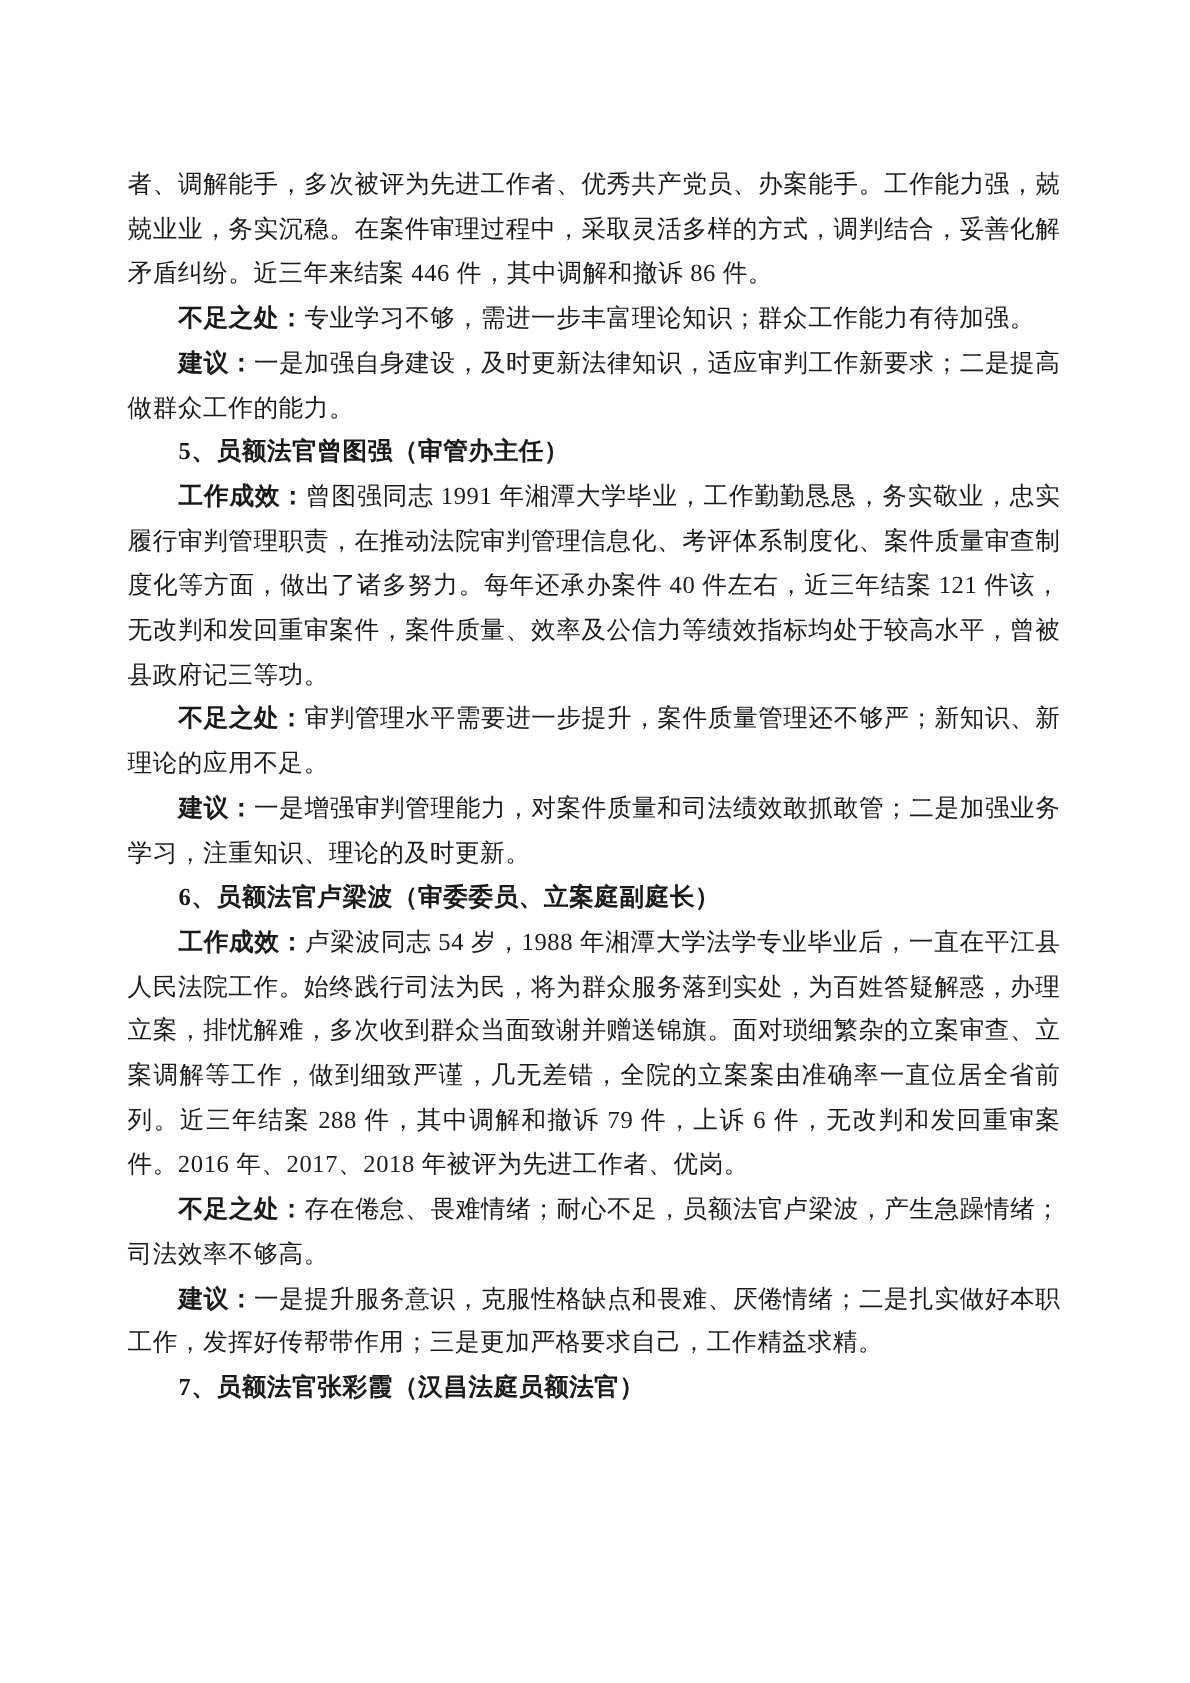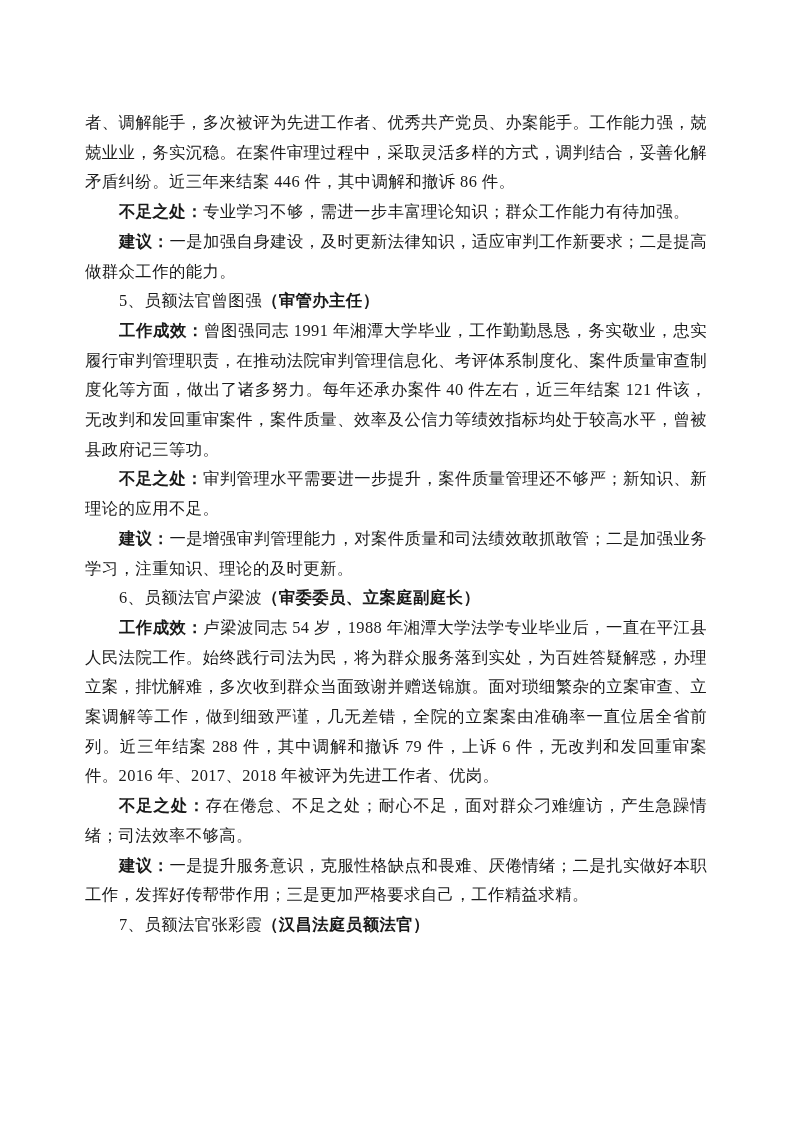--- a/index.html
+++ b/index.html
@@ -31,21 +31,21 @@
     letter-spacing: 0.4px;
     word-break: break-all;
   }
   .para.indent {
     text-indent: 34px;
   }
   .label {
     font-weight: bold;
   }
   .heading .label {
-    font-weight: normal;
+    font-weight: bold;
   }
   .heading .body-text {
     font-weight: bold;
   }
   .page-number {
     position: absolute;
     top: 1038px;
     left: 0;
     width: 100%;
     text-align: right;
@@ -62,18 +62,18 @@
   <div class="text-block">
       <p class="para"><span class="body-text">者、调解能手，多次被评为先进工作者、优秀共产党员、办案能手。工作能力强，兢兢业业，务实沉稳。在案件审理过程中，采取灵活多样的方式，调判结合，妥善化解矛盾纠纷。近三年来结案 446 件，其中调解和撤诉 86 件。</span></p>
       <p class="para indent"><span class="label">不足之处：</span><span class="body-text">专业学习不够，需进一步丰富理论知识；群众工作能力有待加强。</span></p>
       <p class="para indent"><span class="label">建议：</span><span class="body-text">一是加强自身建设，及时更新法律知识，适应审判工作新要求；二是提高做群众工作的能力。</span></p>
       <p class="para indent heading"><span class="label">5、员额法官曾图强</span><span class="body-text">（审管办主任）</span></p>
       <p class="para indent"><span class="label">工作成效：</span><span class="body-text">曾图强同志 1991 年湘潭大学毕业，工作勤勤恳恳，务实敬业，忠实履行审判管理职责，在推动法院审判管理信息化、考评体系制度化、案件质量审查制度化等方面，做出了诸多努力。每年还承办案件 40 件左右，近三年结案 121 件该，无改判和发回重审案件，案件质量、效率及公信力等绩效指标均处于较高水平，曾被县政府记三等功。</span></p>
       <p class="para indent"><span class="label">不足之处：</span><span class="body-text">审判管理水平需要进一步提升，案件质量管理还不够严；新知识、新理论的应用不足。</span></p>
       <p class="para indent"><span class="label">建议：</span><span class="body-text">一是增强审判管理能力，对案件质量和司法绩效敢抓敢管；二是加强业务学习，注重知识、理论的及时更新。</span></p>
       <p class="para indent heading"><span class="label">6、员额法官卢梁波</span><span class="body-text">（审委委员、立案庭副庭长）</span></p>
       <p class="para indent"><span class="label">工作成效：</span><span class="body-text">卢梁波同志 54 岁，1988 年湘潭大学法学专业毕业后，一直在平江县人民法院工作。始终践行司法为民，将为群众服务落到实处，为百姓答疑解惑，办理立案，排忧解难，多次收到群众当面致谢并赠送锦旗。面对琐细繁杂的立案审查、立案调解等工作，做到细致严谨，几无差错，全院的立案案由准确率一直位居全省前列。近三年结案 288 件，其中调解和撤诉 79 件，上诉 6 件，无改判和发回重审案件。2016 年、2017、2018 年被评为先进工作者、优岗。</span></p>
-      <p class="para indent"><span class="label">不足之处：</span><span class="body-text">存在倦怠、不足之处；耐心不足，面对群众刁难缠访，产生急躁情绪；司法效率不够高。</span></p>
+      <p class="para indent"><span class="label">不足之处：</span><span class="body-text">存在倦怠、畏难情绪；耐心不足，员额法官卢梁波，产生急躁情绪；司法效率不够高。</span></p>
       <p class="para indent"><span class="label">建议：</span><span class="body-text">一是提升服务意识，克服性格缺点和畏难、厌倦情绪；二是扎实做好本职工作，发挥好传帮带作用；三是更加严格要求自己，工作精益求精。</span></p>
       <p class="para indent heading"><span class="label">7、员额法官张彩霞</span><span class="body-text">（汉昌法庭员额法官）</span></p>
     </div>
   <div class="page-number">12</div>
 </div>
 
 </body></html>

